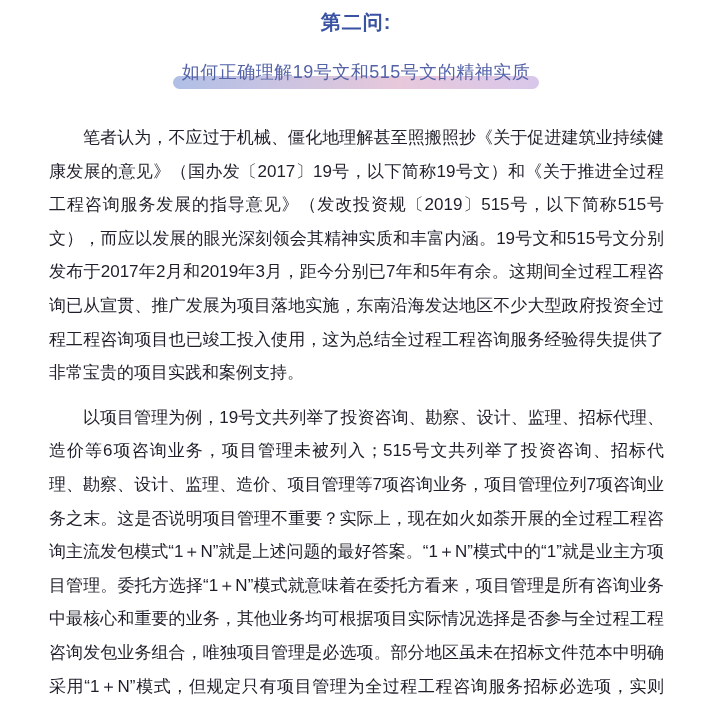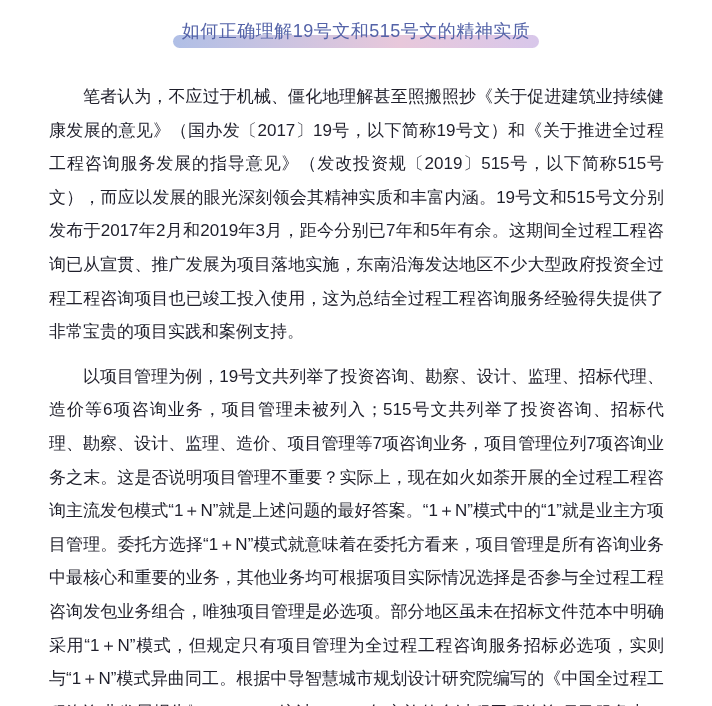--- a/index.html
+++ b/index.html
@@ -27,21 +27,21 @@
   }
   .doc-title {
     margin: 0;
     font-size: 20px;
     font-weight: 700;
     letter-spacing: 1px;
     color: var(--title, #3a52a2);
     line-height: 26px;
   }
   .subtitle-row {
-    margin-top: 10px;
+    margin-top: 25px;
     text-align: center;
   }
   .subtitle {
     position: relative;
     display: inline-block;
     font-size: 18px;
     font-weight: 400;
     letter-spacing: 0.5px;
     color: var(--subtitle, #5463a8);
     line-height: 24px;
@@ -75,20 +75,21 @@
     margin: 11px;
     padding: 0;
     text-indent: 2em;
   }
 </style>
 </head>
 <body>
 
 <div class="page">
   <header class="doc-header">
+    <h1 class="doc-title">第二问:</h1>
     <div class="subtitle-row">
       <span class="subtitle">
         <span class="highlight-pill"></span>
         <span class="subtitle-text">如何正确理解19号文和515号文的精神实质</span>
       </span>
     </div>
   </header>
 
   <article class="article">
     <p>笔者认为，不应过于机械、僵化地理解甚至照搬照抄《关于促进建筑业持续健康发展的意见》（国办发〔2017〕19号，以下简称19号文）和《关于推进全过程工程咨询服务发展的指导意见》（发改投资规〔2019〕515号，以下简称515号文），而应以发展的眼光深刻领会其精神实质和丰富内涵。19号文和515号文分别发布于2017年2月和2019年3月，距今分别已7年和5年有余。这期间全过程工程咨询已从宣贯、推广发展为项目落地实施，东南沿海发达地区不少大型政府投资全过程工程咨询项目也已竣工投入使用，这为总结全过程工程咨询服务经验得失提供了非常宝贵的项目实践和案例支持。</p>

